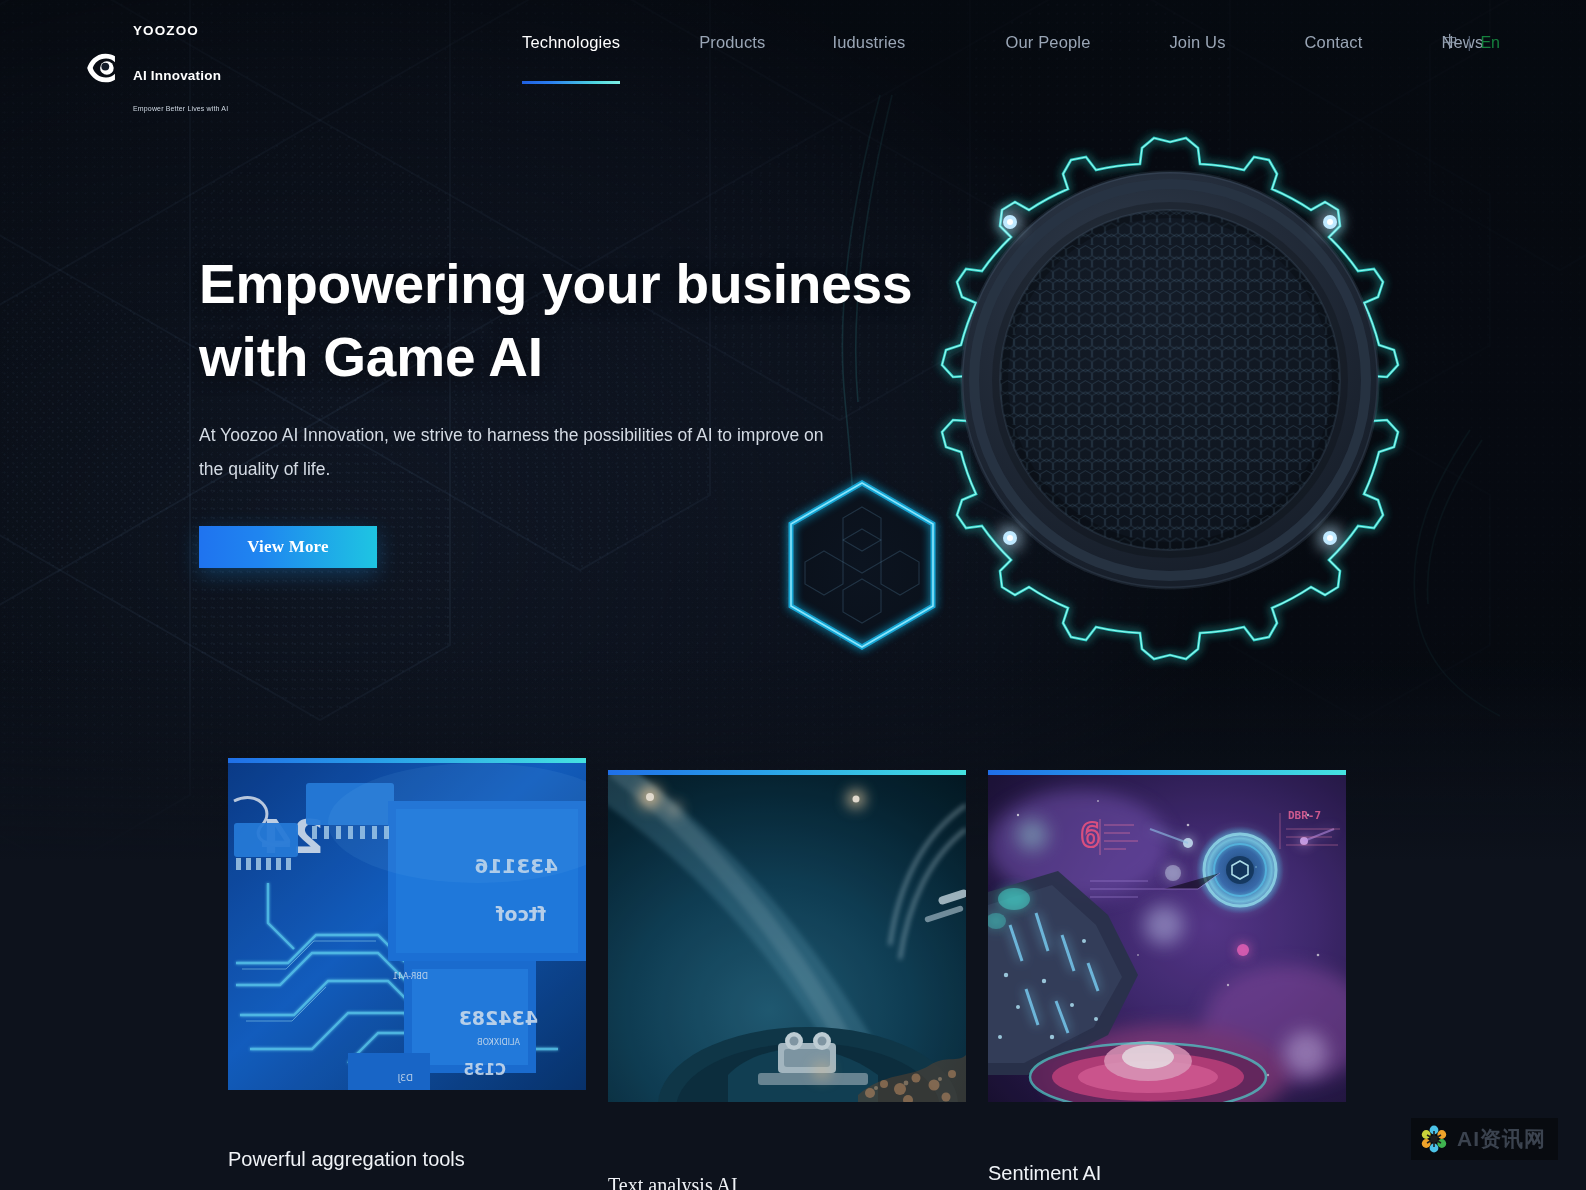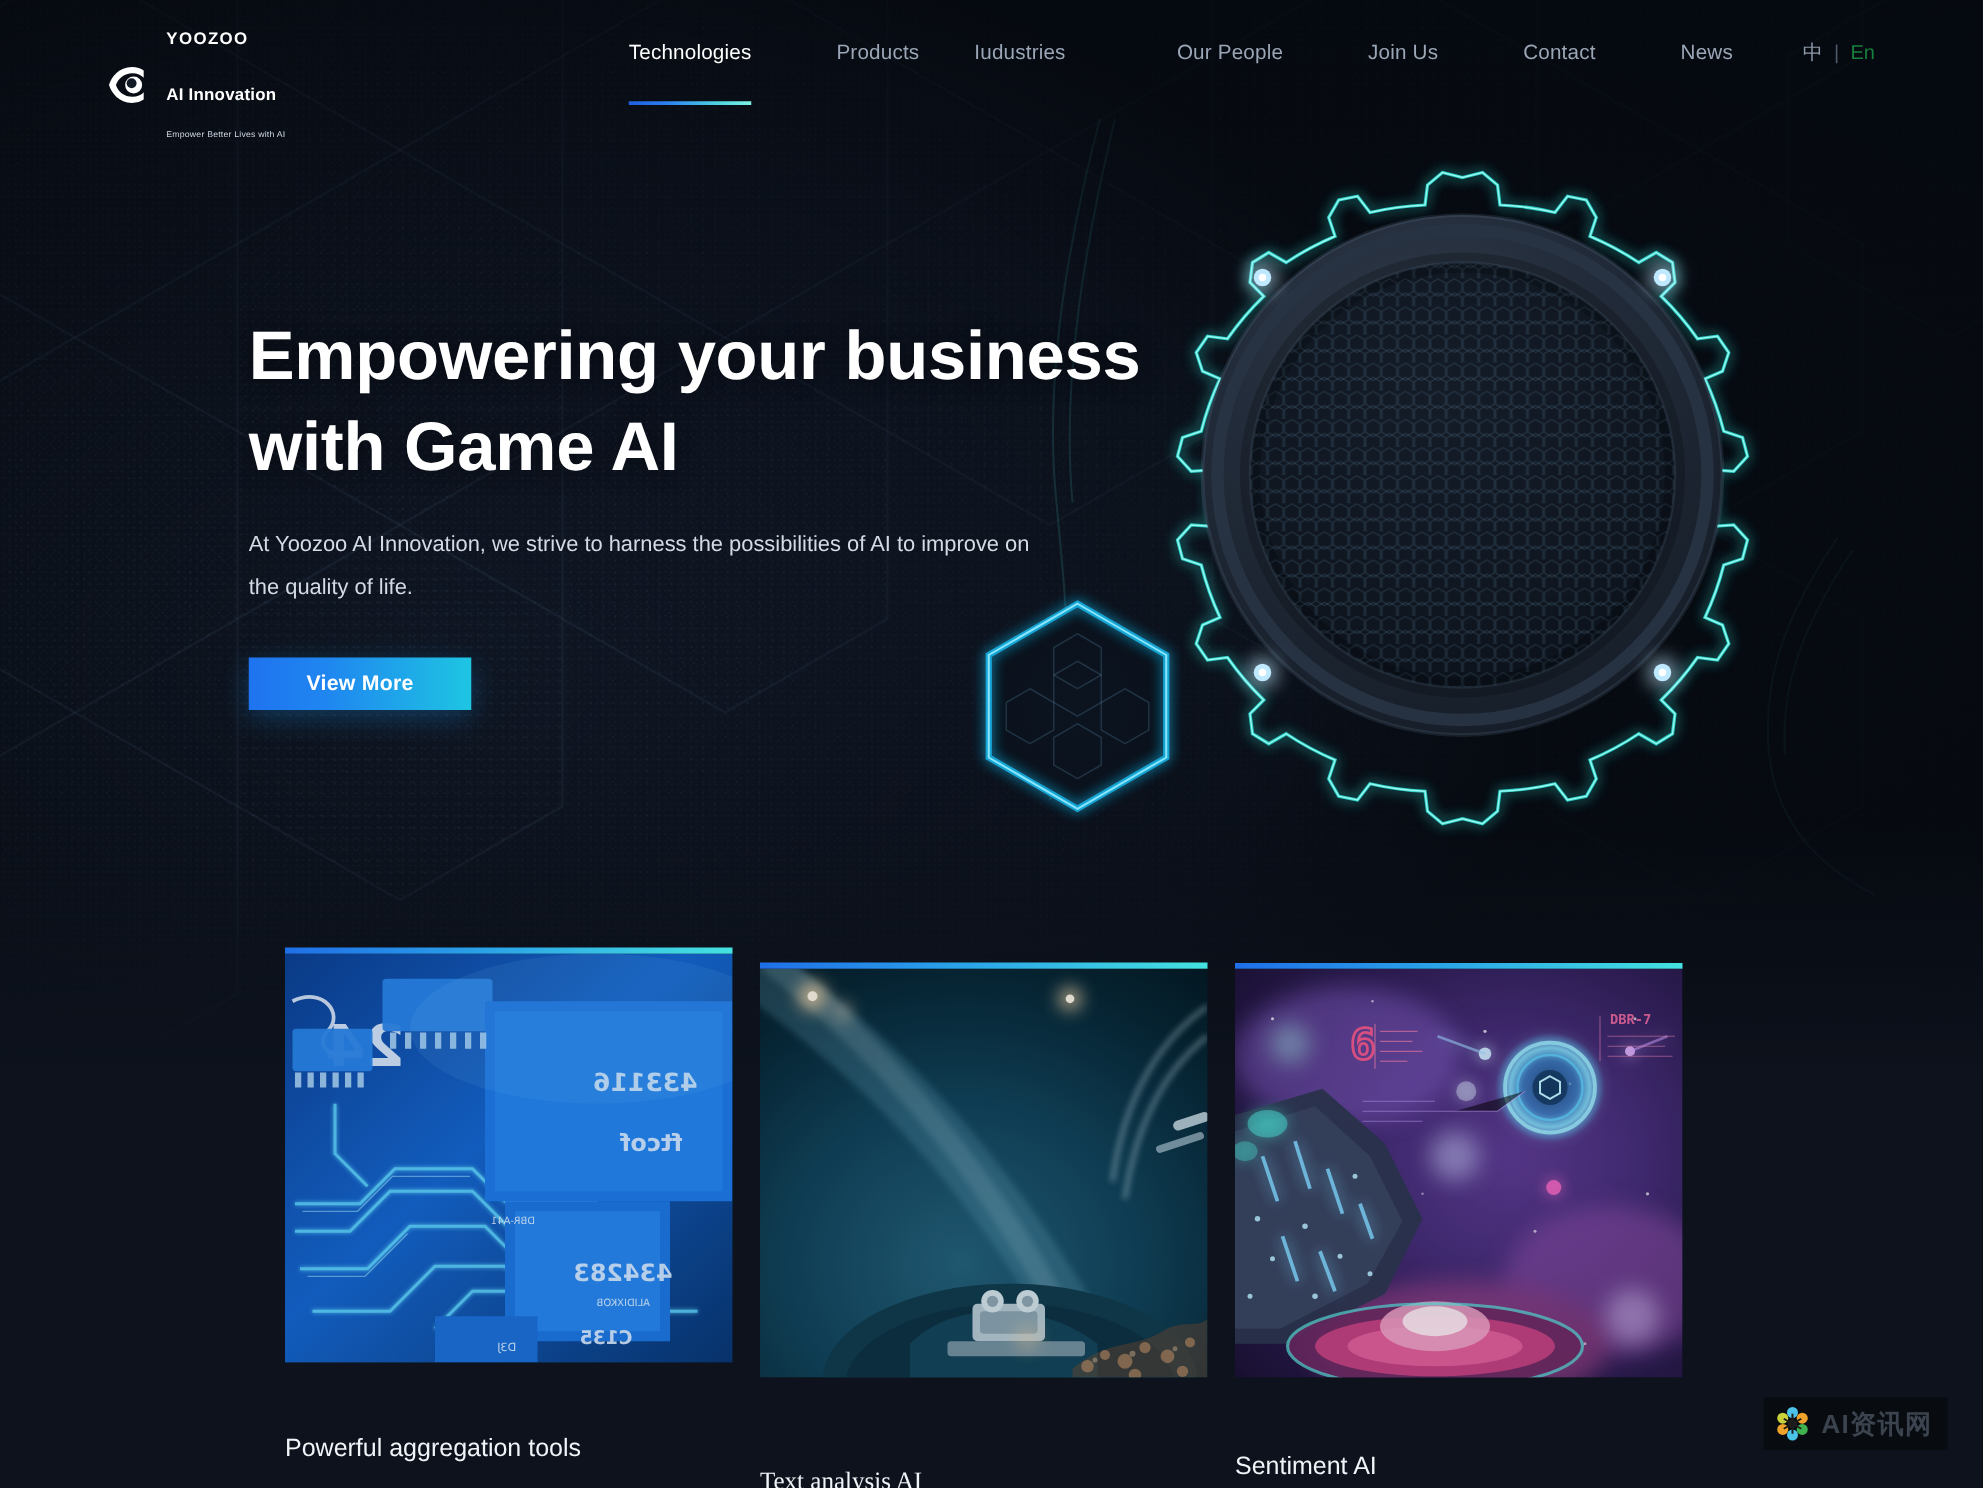--- a/index.html
+++ b/index.html
@@ -48,21 +48,21 @@
     position:absolute; top:0; left:0; right:0; height:84px;
     z-index:40; display:flex; align-items:center;
   }
   .logo{ position:absolute; left:86px; top:24px; display:flex; align-items:center; gap:7px; }
   .logo-mark{ width:40px; height:34px; flex:none; }
   .logo-text{ display:flex; flex-direction:column; line-height:1;gap:20px; }
   .logo-l1{ font-size:13.5px; font-weight:700; letter-spacing:1.1px; color:#fff; }
   .logo-l2{ font-size:13.5px; font-weight:700; letter-spacing:.2px; color:#fff; margin-top:11px; }
   .logo-l3{ font-size:7px; letter-spacing:.15px; color:#cfd8e3; margin-top:3px; transform:scaleY(.95); }
 
-  nav{ position:absolute; left:503px; top:0; height:84px; display:flex; align-items:center; }
+  nav{ position:absolute; left:522px; top:0; height:84px; display:flex; align-items:center;gap:11px; }
   .nav-item{
     position:relative; color:#9aa6b6; font-size:16.5px; letter-spacing:.15px;
     padding-top:33px; height:84px; cursor:pointer; white-space:nowrap;
   }
   .nav-item.active{ color:#ffffff; }
   .nav-underline{
     position:absolute; left:0; right:0; bottom:0px; height:3px;
     background:linear-gradient(to right,#1f5fe0 0%, #2b7ff0 30%, #4fd7e0 75%, #7ff0e4 100%);
   }
   .lang{ position:absolute; right:86px; top:32px; display:flex; align-items:center; gap:9px; font-size:16px; }
@@ -79,21 +79,21 @@
   }
   .hero-sub{
     margin-top:24px; font-size:17.5px; line-height:34px; color:#d4dbe4;
     max-width:625px; font-weight:400;
   }
   .btn-view{
     margin-top:40px; display:inline-flex; align-items:center; justify-content:center;
     width:178px; height:42px; border:none; cursor:pointer;
     background:linear-gradient(to right,#1f73ef 0%, #1f86f0 35%, #1ec5e2 100%);
     color:#ffffff; font-size:17px; font-weight:700; letter-spacing:.2px;
-    font-family:Liberation Sans, sans-serif;
+    font-family:Liberation Serif, serif;
     box-shadow:0 6px 22px rgba(25,140,225,.32);
   }
 
   
   .hero-art{ position:absolute; left:740px; top:90px; width:760px; height:600px; }
   .hero-art svg{ display:block; }
 
   
   .cards{ position:absolute; left:0; top:745px; width:1586px; z-index:20; }
   .card{ position:absolute; }
@@ -203,21 +203,21 @@
       <div class="logo-l2">AI Innovation</div>
       <div class="logo-l3">Empower Better Lives with AI</div>
     </div>
   </div>
 
   <nav>
     <div class="nav-item active" style="margin-right:68px;">
       <span>Technologies</span>
       <span class="nav-underline"></span>
     </div>
-    <div class="nav-item" style="margin-right:44px;">
+    <div class="nav-item" style="margin-right:56px;">
       <span>Products</span>
     </div>
     <div class="nav-item" style="margin-right:89px;">
       <span>Iudustries</span>
     </div>
     <div class="nav-item" style="margin-right:68px;">
       <span>Our People</span>
     </div>
     <div class="nav-item" style="margin-right:68px;">
       <span>Join Us</span>

